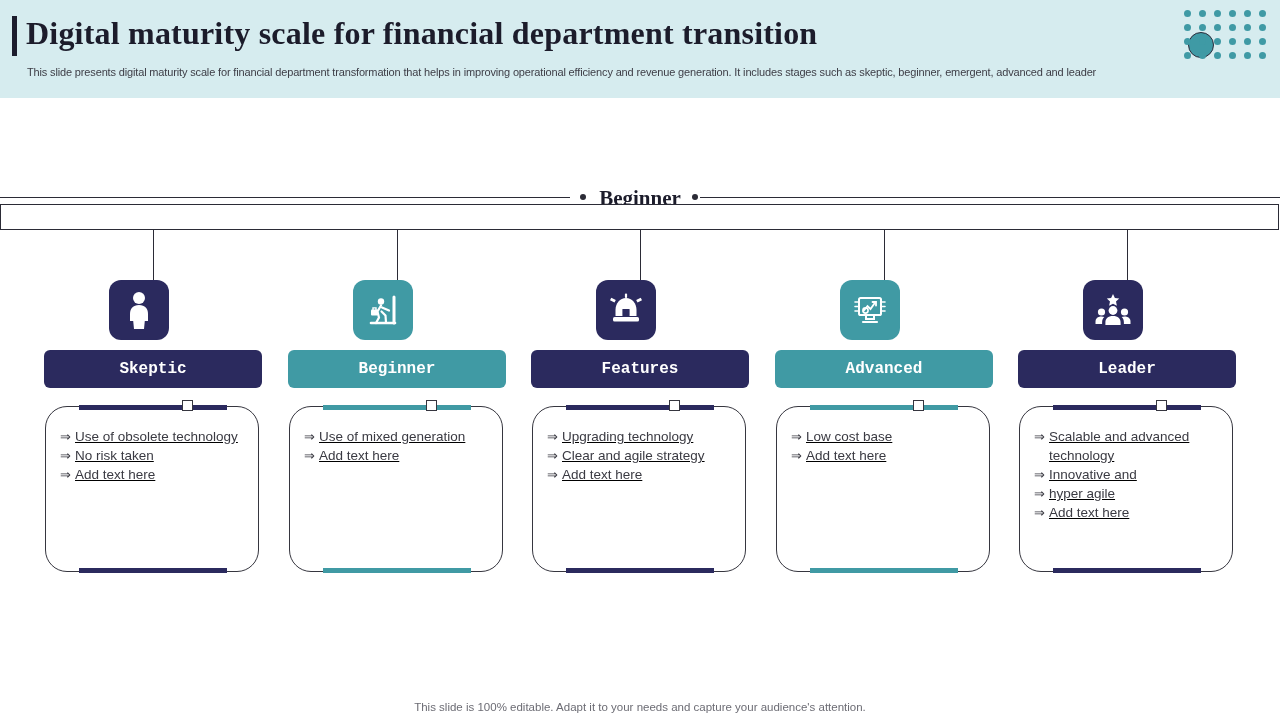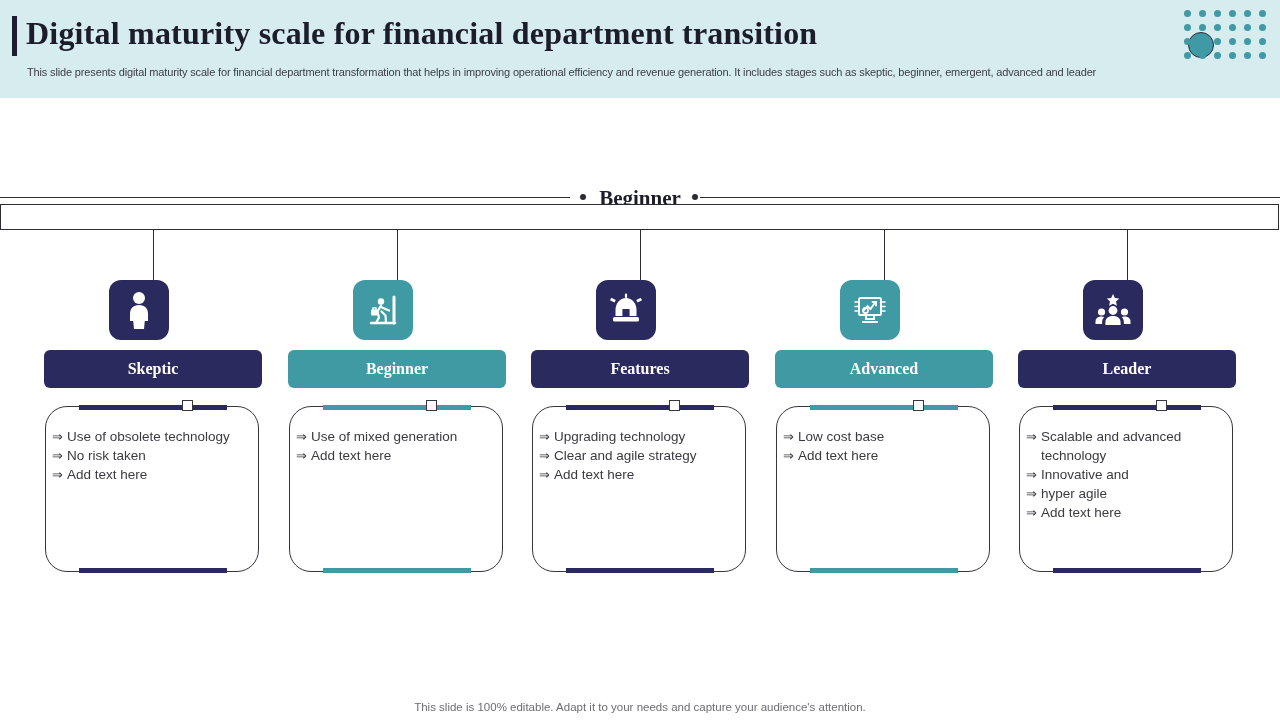--- a/index.html
+++ b/index.html
@@ -141,21 +141,21 @@
   .icon-box.teal { background: #409aa4; }
 
   .stage-label {
     position: absolute;
     left: 0; top: 120px;
     width: 218px; height: 38px;
     border-radius: 6px;
     display: flex;
     align-items: center;
     justify-content: center;
-    font-family: Liberation Serif, serif;
+    font-family: Liberation Mono, monospace;
     font-weight: bold;
     font-size: 16px;
     color: #ffffff;
   }
   .stage-label.navy { background: #2b2a5e; }
   .stage-label.teal { background: #409aa4; }
 
   .card {
     position: absolute;
     left: 1px; top: 176px;
@@ -178,24 +178,24 @@
   .notch {
     position: absolute;
     left: 103px; top: -5px;
     width: 11px; height: 11px;
     background: #ffffff;
     border: 1px solid #36363f;
     box-sizing: border-box;
   }
   .bullets {
     position: absolute;
-    left: 6px; top: 20px;
+    left: 14px; top: 20px;
     width: 192px;
     list-style: none;
-    margin: 0; padding: 0;
+    margin: 0; padding: 0; text-decoration: underline;
   }
   .bullets li {
     position: relative;
     padding-left: 15px;
     font-size: 13.5px;
     line-height: 19px;
     color: #3a3a42;
   }
   .bullets li::before {
     content: "\21D2";

